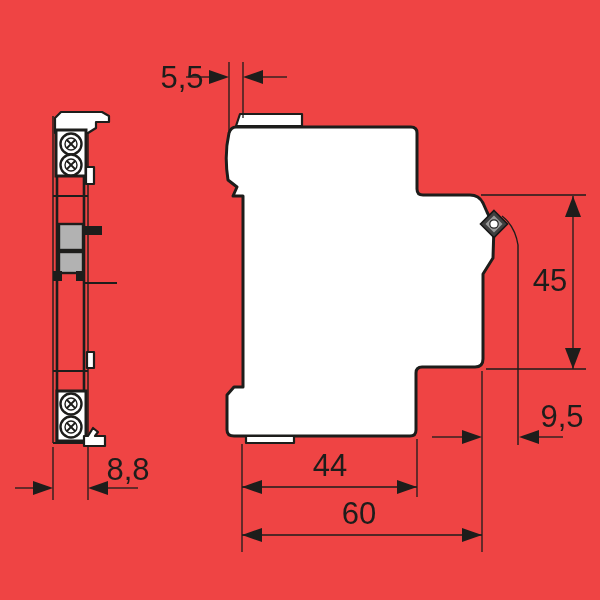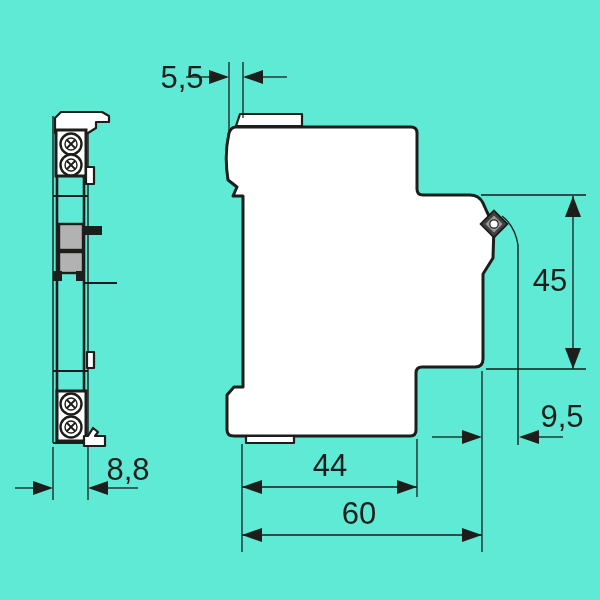--- a/index.html
+++ b/index.html
@@ -1,16 +1,16 @@
 <!DOCTYPE html>
 <html><head>
 <meta charset="utf-8">
 <style>
   html,body{margin:0;padding:0;background:#ffffff;}
-  .stage{width:600px;height:600px;background:#5eead4;position:relative;overflow:hidden;text-align:center;}
+  .stage{width:600px;height:600px;background:#ef4444;position:relative;overflow:hidden;text-align:center;}
   svg{display:block;}
   .outline{fill:#ffffff;stroke:#1d1d1b;stroke-width:3;stroke-linejoin:round;stroke-linecap:round;}
   .med{fill:#ffffff;stroke:#1d1d1b;stroke-width:2.2;stroke-linejoin:round;}
   .blockrect{fill:#ffffff;stroke:#1d1d1b;stroke-width:3;}
   .wall{stroke:#1d1d1b;stroke-width:2.6;fill:none;}
   .thinwall{stroke:#1d1d1b;stroke-width:1.4;fill:none;}
   .screw-outer{fill:#ffffff;stroke:#1d1d1b;stroke-width:2.4;}
   .screw-inner{fill:#ffffff;stroke:#1d1d1b;stroke-width:1.4;}
   .screw-x{stroke:#1d1d1b;stroke-width:1.8;stroke-linecap:round;}
   .dimline{stroke:#1d1d1b;stroke-width:1.3;fill:none;}

